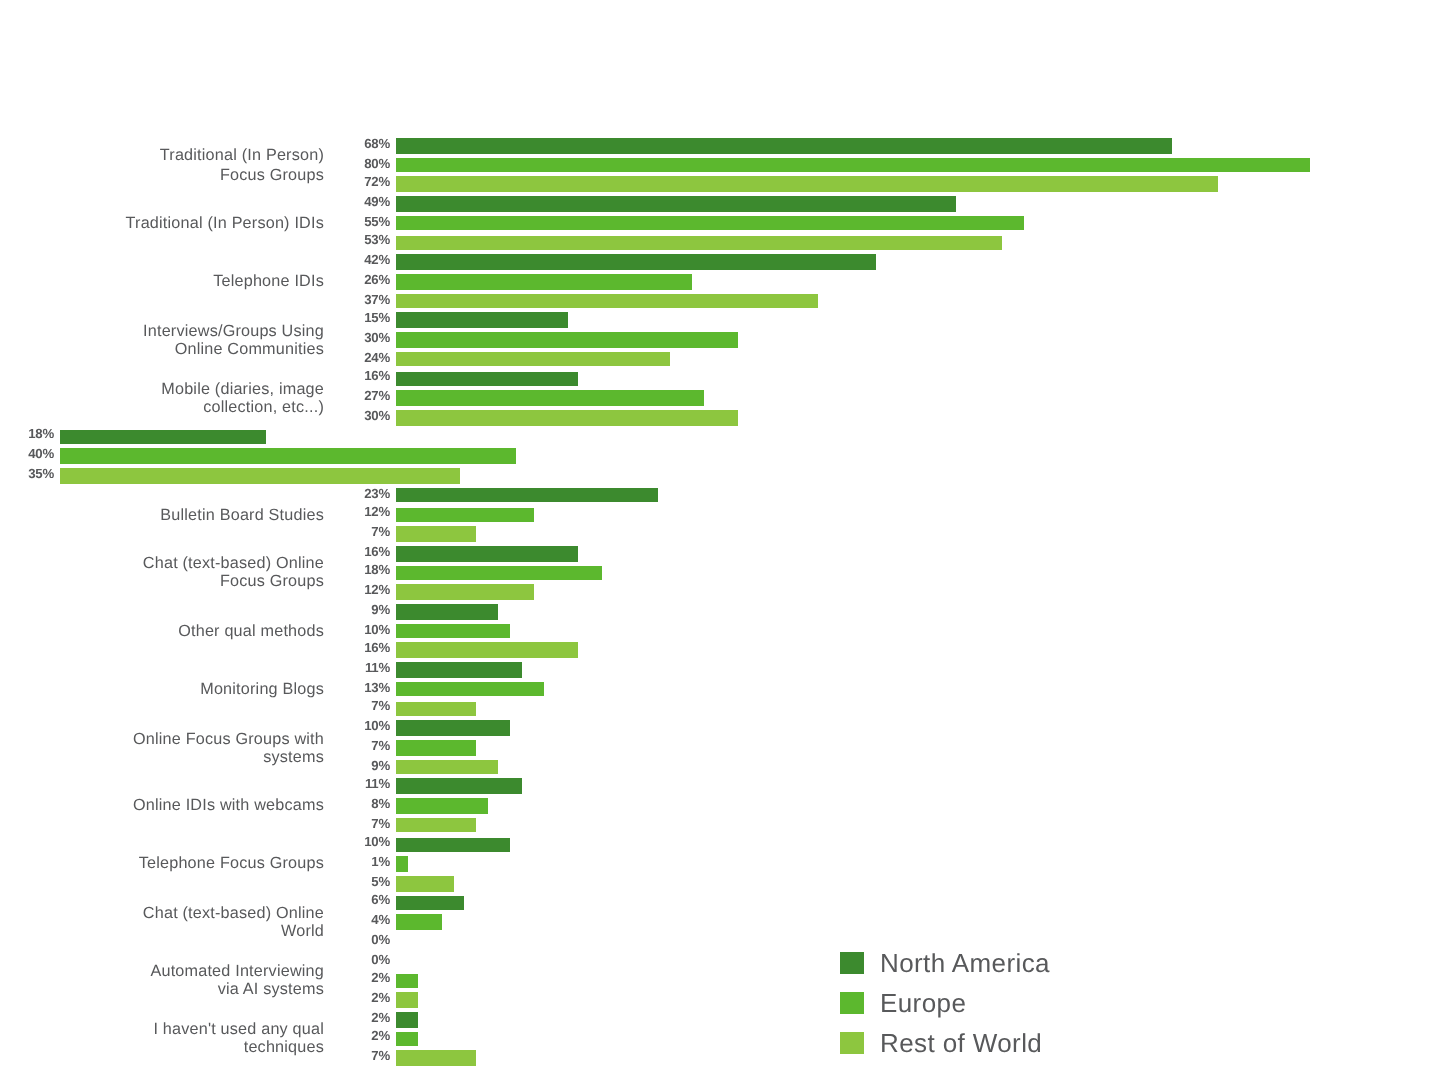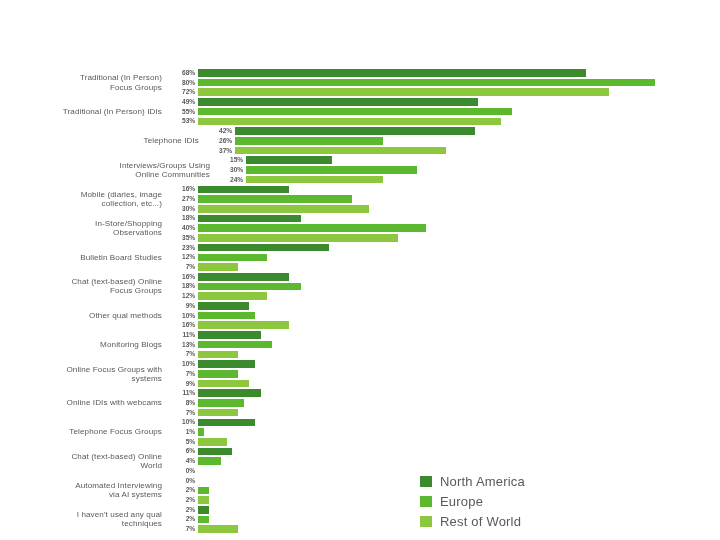--- a/index.html
+++ b/index.html
@@ -150,42 +150,42 @@
             <div class="bar" style="width: 279.844px; background: rgb(60, 138, 46);"></div>
           </div>
           <div class="bar-track">
             <div class="bar" style="width: 314.111px; background: rgb(92, 184, 46);"></div>
           </div>
           <div class="bar-track">
             <div class="bar" style="width: 302.689px; background: rgb(141, 198, 63);"></div>
           </div>
         </div>
       </div>
-      <div class="cat-row" style="height: 29.125px; padding-left: 37px;">
+      <div class="cat-row" style="height: 29.125px;">
         <div class="cat-label">
           <span>Telephone IDIs</span>
         </div>
         <div class="val-col">
           <div class="v">42%</div>
           <div class="v">26%</div>
           <div class="v">37%</div>
         </div>
         <div class="bars-col">
           <div class="bar-track">
             <div class="bar" style="width: 239.867px; background: rgb(60, 138, 46);"></div>
           </div>
           <div class="bar-track">
             <div class="bar" style="width: 148.489px; background: rgb(92, 184, 46);"></div>
           </div>
           <div class="bar-track">
             <div class="bar" style="width: 211.311px; background: rgb(141, 198, 63);"></div>
           </div>
         </div>
       </div>
-      <div class="cat-row" style="height: 29.125px; padding-left: 48px;">
+      <div class="cat-row" style="height: 29.125px;">
         <div class="cat-label">
           <span>Interviews/Groups Using</span>
           <span>Online Communities</span>
         </div>
         <div class="val-col">
           <div class="v">15%</div>
           <div class="v">30%</div>
           <div class="v">24%</div>
         </div>
         <div class="bars-col">
@@ -216,24 +216,20 @@
           </div>
           <div class="bar-track">
             <div class="bar" style="width: 154.2px; background: rgb(92, 184, 46);"></div>
           </div>
           <div class="bar-track">
             <div class="bar" style="width: 171.333px; background: rgb(141, 198, 63);"></div>
           </div>
         </div>
       </div>
       <div class="cat-row" style="height: 29.125px;">
-        <div class="cat-label">
-          <span>In-Store/Shopping</span>
-          <span>Observations</span>
-        </div>
         <div class="val-col">
           <div class="v">18%</div>
           <div class="v">40%</div>
           <div class="v">35%</div>
         </div>
         <div class="bars-col">
           <div class="bar-track">
             <div class="bar" style="width: 102.8px; background: rgb(60, 138, 46);"></div>
           </div>
           <div class="bar-track">

